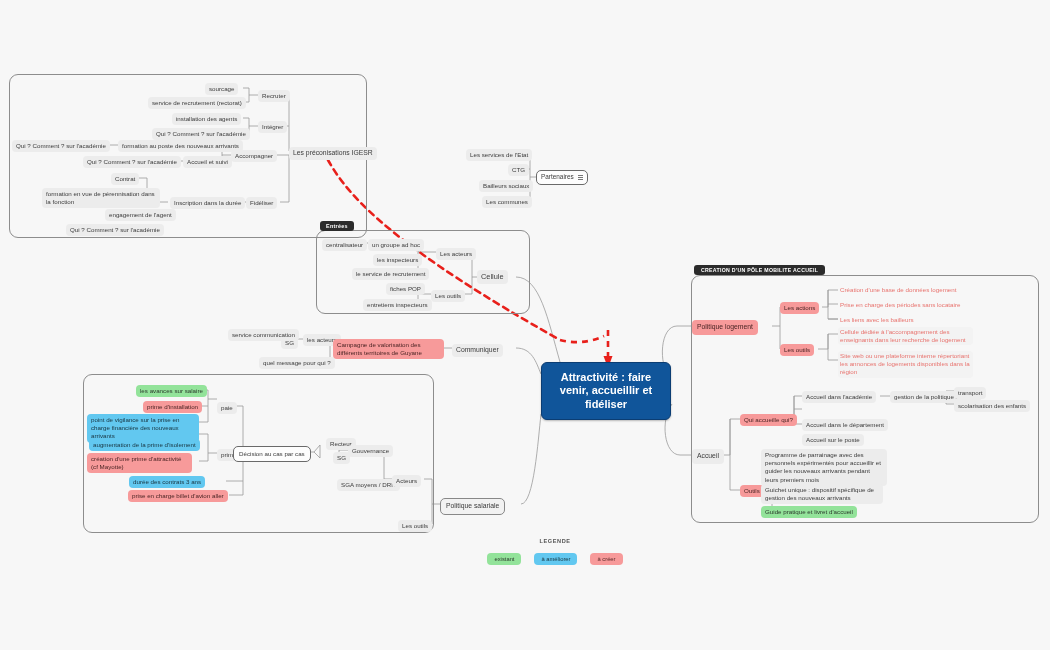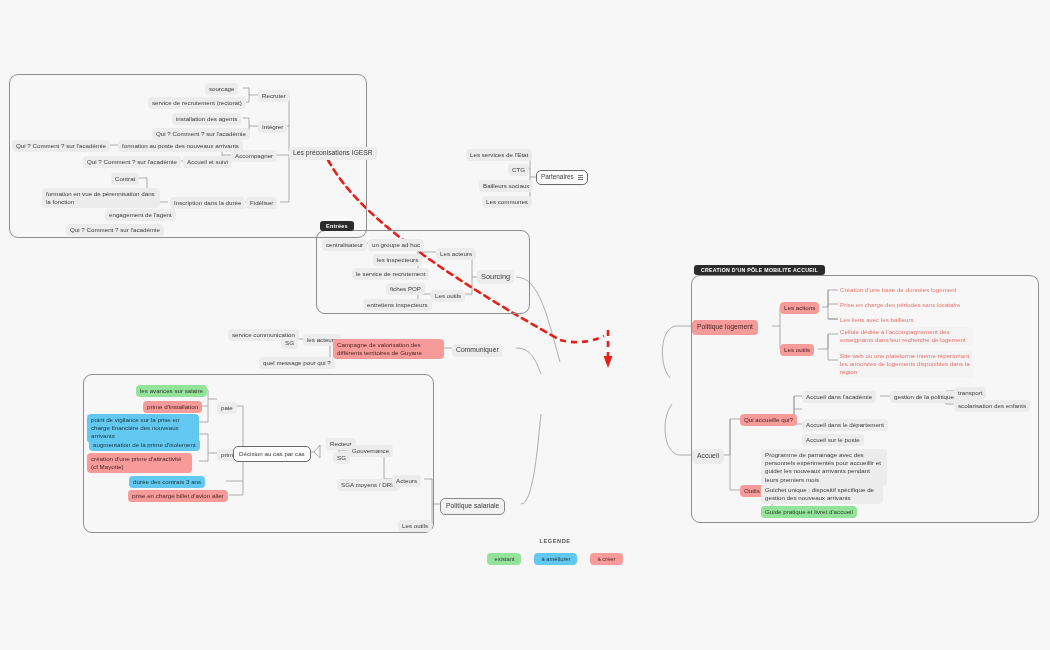--- a/index.html
+++ b/index.html
@@ -226,21 +226,21 @@
   <div class="frame-label" style="left:320px;top:221px;">Entrées</div>
 
   <div class="node plain" style="left:322px;top:239px;">centralisateur</div>
   <div class="node plain" style="left:368px;top:239px;">un groupe ad hoc</div>
   <div class="node plain" style="left:373px;top:254px;">les inspecteurs</div>
   <div class="node plain" style="left:352px;top:268px;">le service de recrutement</div>
   <div class="node plain" style="left:436px;top:248px;">Les acteurs</div>
   <div class="node plain" style="left:386px;top:283px;">fiches POP</div>
   <div class="node plain" style="left:363px;top:299px;">entretiens inspecteurs</div>
   <div class="node plain" style="left:431px;top:290px;">Les outils</div>
-  <div class="node plain big" style="left:477px;top:270px;">Sourcing</div>
+  <div class="node plain big" style="left:477px;top:270px;">Cellule</div>
 
   <div class="node plain" style="left:228px;top:329px;">service communication</div>
   <div class="node plain" style="left:281px;top:337px;">SG</div>
   <div class="node plain" style="left:303px;top:334px;">les acteurs</div>
   <div class="node plain" style="left:259px;top:357px;">quel message pour qui ?</div>
   <div class="node pink" style="left:333px;top:339px;width:111px;">Campagne de valorisation des différents territoires de Guyane</div>
   <div class="node plain mid" style="left:452px;top:344px;">Communiquer</div>
 
   <div class="frame" style="left:83px;top:374px;width:351px;height:159px;"></div>
 
@@ -285,20 +285,23 @@
   <div class="node plain" style="left:954px;top:387px;">transport</div>
   <div class="node plain" style="left:954px;top:400px;">scolarisation des enfants</div>
   <div class="node plain" style="left:802px;top:419px;">Accueil dans le département</div>
   <div class="node plain" style="left:802px;top:434px;">Accueil sur le poste</div>
 
   <div class="node pink" style="left:740px;top:485px;">Outils</div>
   <div class="node plain" style="left:761px;top:449px;width:126px;">Programme de parrainage avec des personnels expérimentés pour accueillir et guider les nouveaux arrivants pendant leurs premiers mois</div>
   <div class="node plain" style="left:761px;top:484px;width:122px;">Guichet unique : dispositif spécifique de gestion des nouveaux arrivants</div>
   <div class="node green" style="left:761px;top:506px;">Guide pratique et livret d'accueil</div>
 
+  <div id="center-node">
+    <span>Attractivité : faire venir, accueillir et fidéliser</span>
+  </div>
 
   <div id="legend">
     <div class="legend-title">LEGENDE</div>
     <div class="chips">
       <div class="chip green">existant</div>
       <div class="chip blue">à améliorer</div>
       <div class="chip pink">à créer</div>
     </div>
   </div>
 

